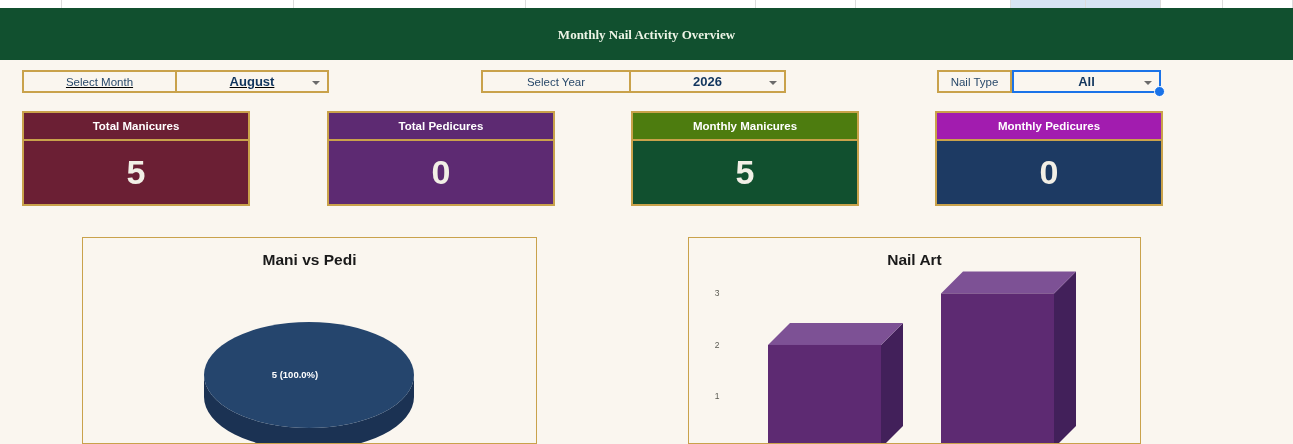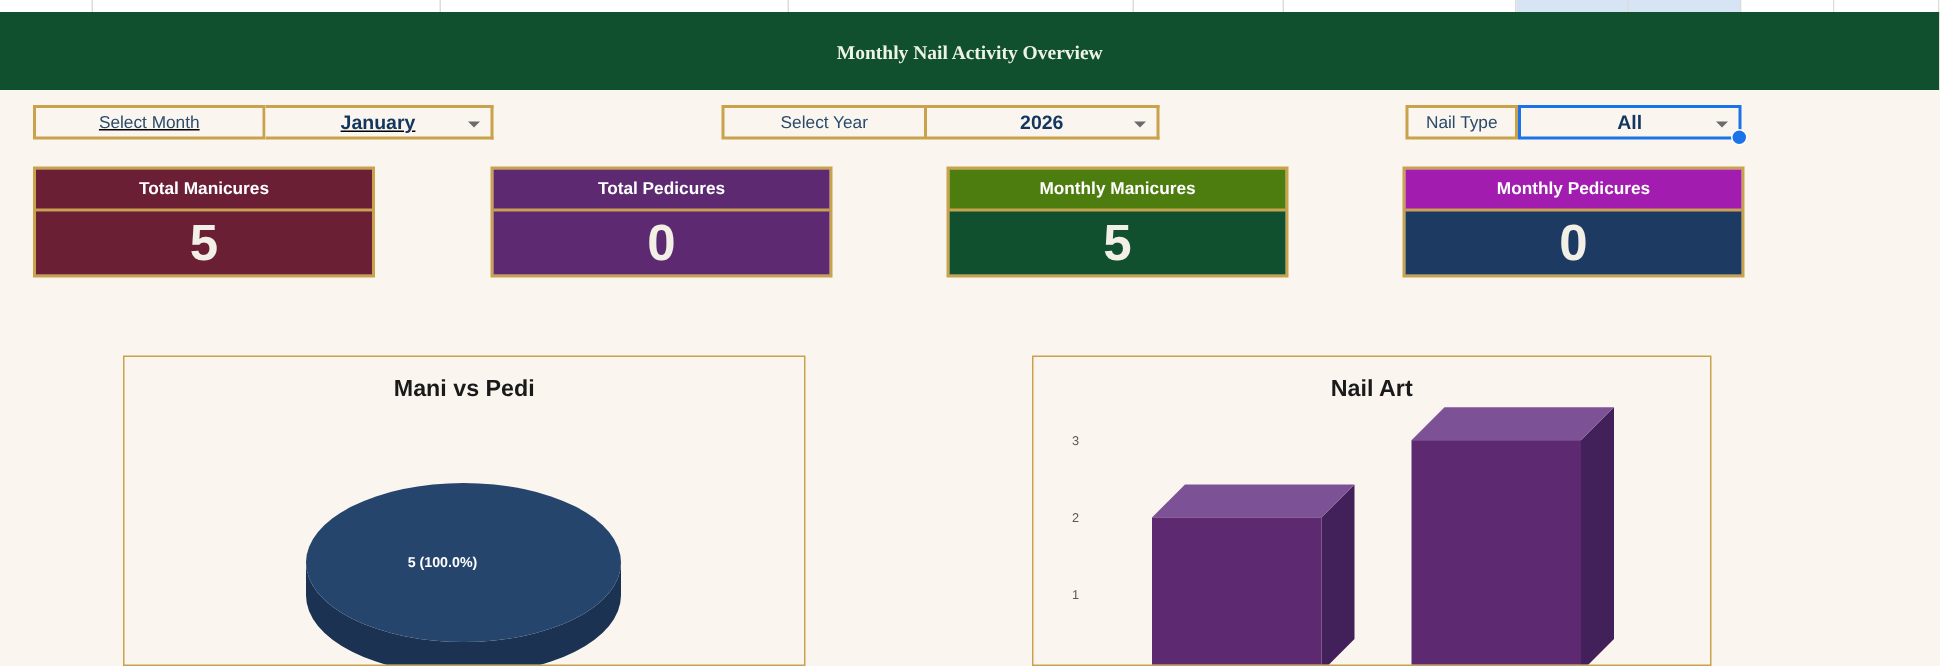--- a/index.html
+++ b/index.html
@@ -127,31 +127,31 @@
     border-radius: 50%;
     background: #1a73e8;
     border: 1.5px solid #ffffff;
     box-sizing: border-box;
   }
 
   #f-month      { left: 22px; text-decoration: underline;  }
   #f-month .filter-label { width: 155px; }
   #f-month .filter-value { width: 152px; }
   #f-year       { left: 481px; }
-  #f-year .filter-label { width: 137px; }
+  #f-year .filter-label { width: 150px; }
   #f-year .filter-value { width: 155px; }
   #f-type       { left: 937px; }
   #f-type .filter-label { width: 75px; }
   #f-type .filter-value { width: 149px; }
 
   
   .kpi {
     position: absolute;
     top: 111px;
-    height: 74px;
+    height: 95px;
     border: 2px solid #c9a24b;
     box-sizing: border-box;
     display: flex;
     flex-direction: column;
   }
   .kpi-head {
     height: 28px;
     border-bottom: 2px solid #c9a24b;
     box-sizing: border-box;
     display: flex;
@@ -233,21 +233,21 @@
 
   <div class="banner">
     <div class="banner-sub">Monthly Nail Activity Overview</div>
   </div>
 
   <div class="filters">
 
     <div class="filter" id="f-month">
       <div class="filter-label">Select Month</div>
       <div class="filter-value">
-        <span>January</span>
+        <span>August</span>
         <span class="caret"></span>
       </div>
     </div>
 
     <div class="filter" id="f-year">
       <div class="filter-label">Select Year</div>
       <div class="filter-value">
         <span>2026</span>
         <span class="caret"></span>
       </div>

